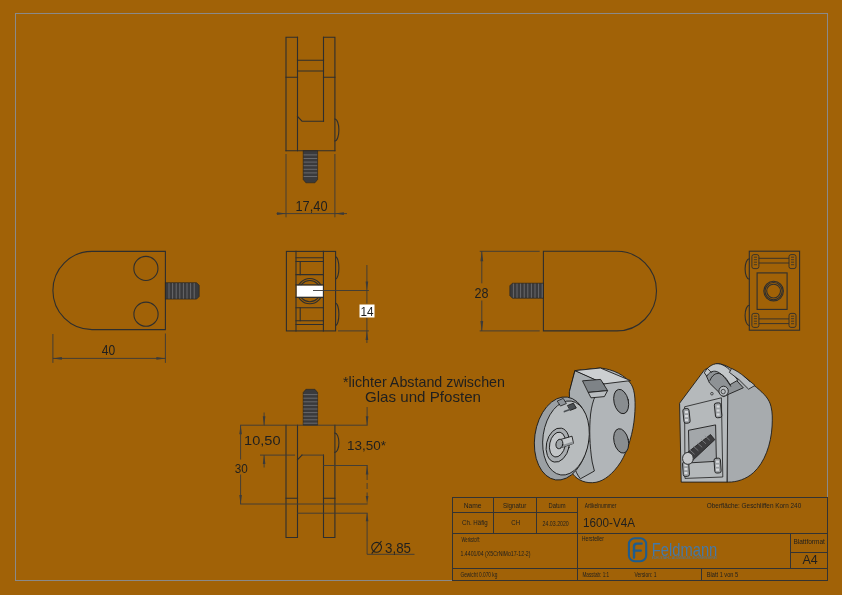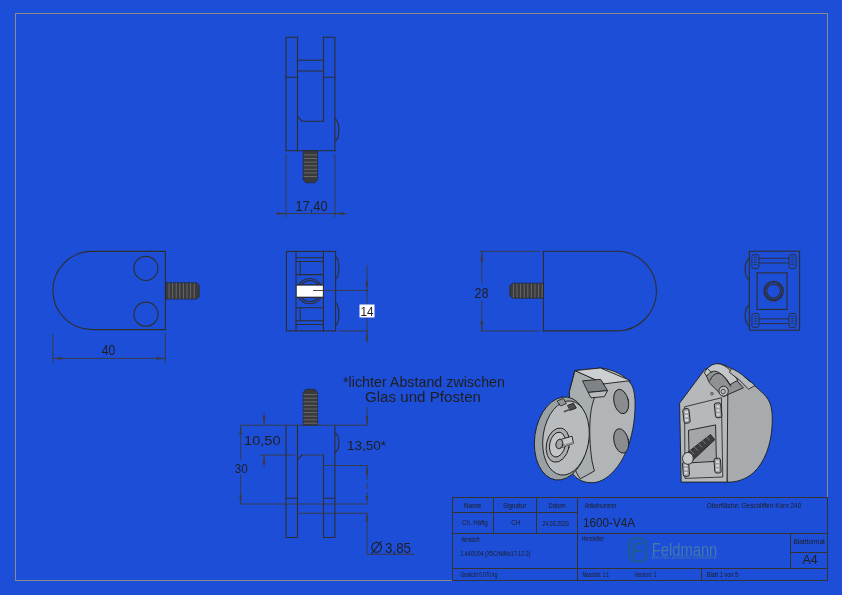--- a/index.html
+++ b/index.html
@@ -1,16 +1,16 @@
 <!DOCTYPE html>
 <html><head>
 <meta charset="utf-8">
 <style>
   html,body{margin:0;padding:0;background:#ffffff;}
-  #page{position:relative;width:842px;height:595px;background:#1d4ed8;overflow:hidden;}
+  #page{position:relative;width:842px;height:595px;background:#a16207;overflow:hidden;}
   svg{position:absolute;left:0;top:0;}
   text{font-family:"Liberation Sans",sans-serif;}
 </style>
 </head>
 <body>
 <div id="page">
 <svg width="842" height="595" viewBox="0 0 842 595">
 
 <rect x="15.5" y="13.5" width="812" height="567" fill="none" stroke="#8a8a8a" stroke-width="1"></rect>
 

